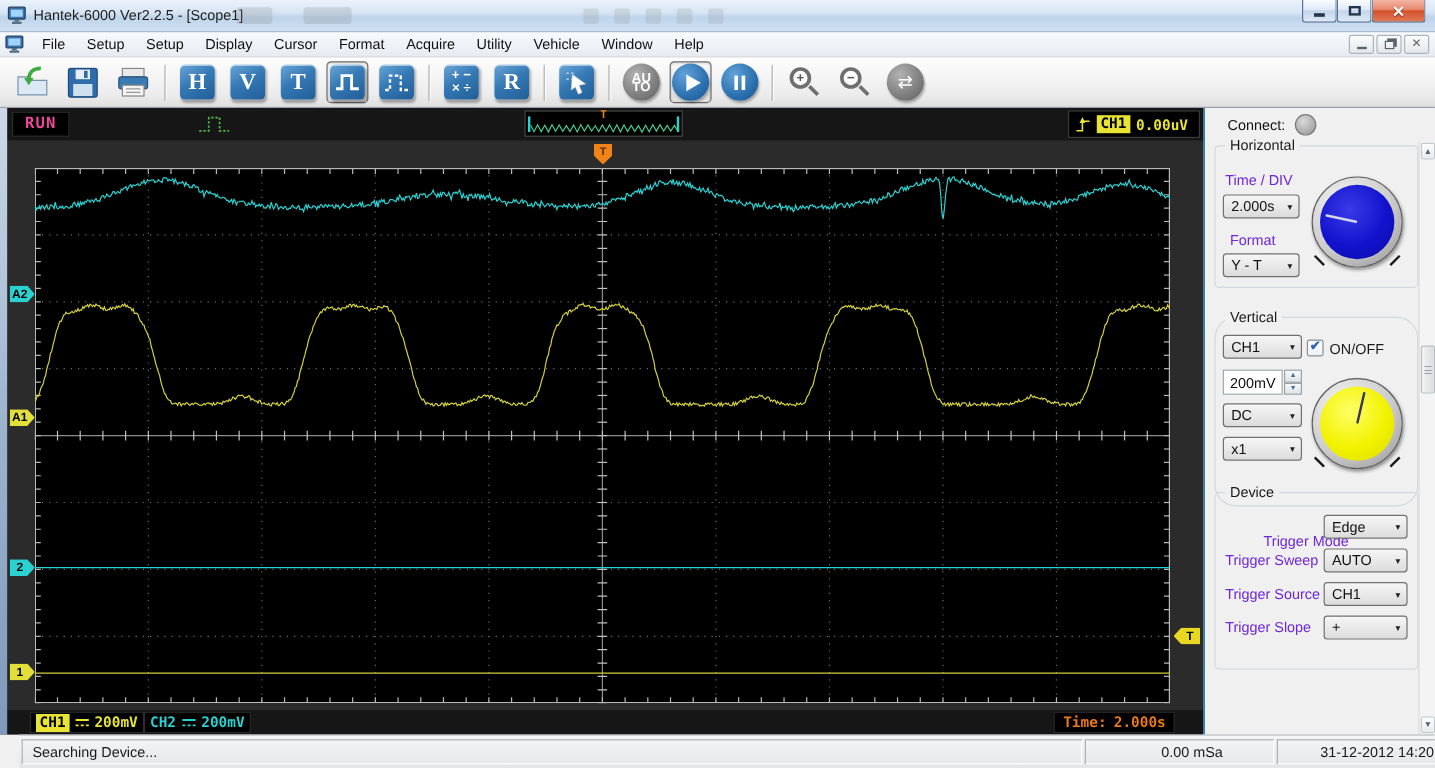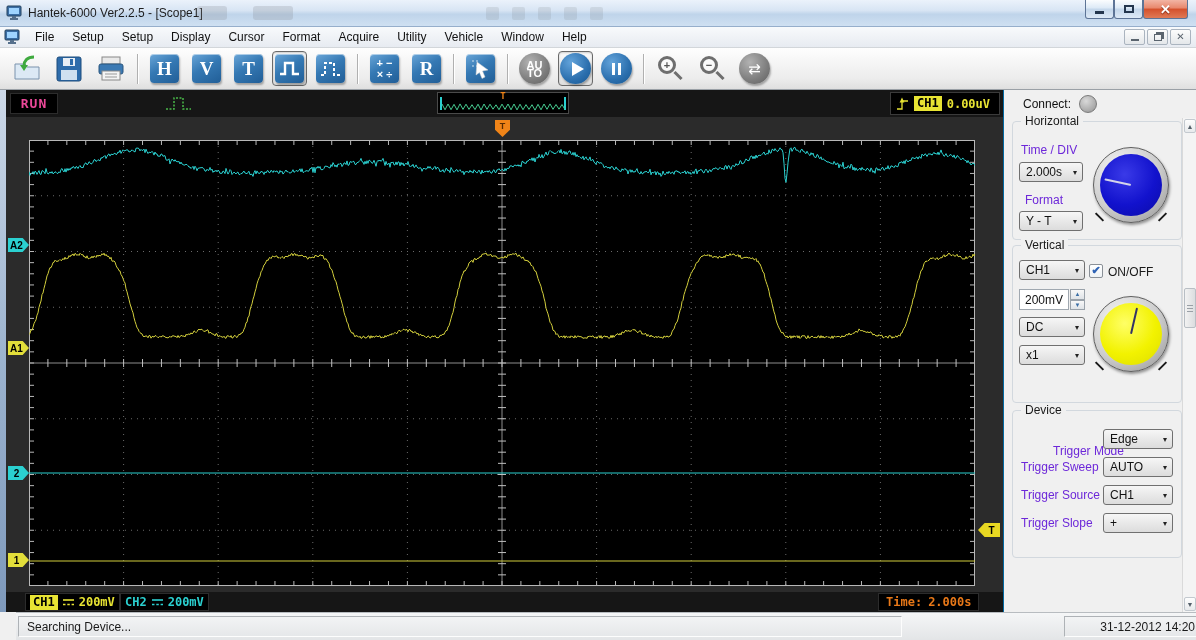--- a/index.html
+++ b/index.html
@@ -103,21 +103,21 @@
   .time-box{left:872px;color:#e87818;gap:6px;padding:0 7px;}
 
   
   .panel{position:absolute;left:1003px;top:0;width:193px;height:522px;background:#f0f0f0;border-left:1px solid #0369a1;}
   .connect-row{position:absolute;left:19px;top:5px;display:flex;align-items:center;gap:8px;}
   .connect-led{width:18px;height:18px;border-radius:50%;border:1px solid #7a7a7a;
     background:radial-gradient(circle at 38% 32%,#d9d9d9,#a8a8a8 70%,#8d8d8d);}
   .groupbox{position:absolute;left:8px;width:170px;border:1px solid #d2d8de;border-radius:4px;}
   .gb-title{position:absolute;top:-8px;left:8px;background:#f0f0f0;padding:0 4px;color:#1a1a1a;}
   #gb-horizontal{top:31px;height:119px;}
-  #gb-vertical{top:155px;height:158px;}
+  #gb-vertical{top:174px;height:158px;border-radius:18px;}
   #gb-trigger{top:320px;height:148px;}
   .gb-label{position:absolute;color:#6d28d9;}
   .combo{position:absolute;display:flex;align-items:center;justify-content:space-between;
     background:linear-gradient(#f6f6f6,#dcdcdc);border:1px solid #707070;border-radius:3px;height:20px;padding:0 5px 0 6px;cursor:default;}
   .combo-arrow{font-size:8px;color:#222;margin-left:4px;}
   .spinner{position:absolute;display:flex;height:21px;}
   .spin-val{width:50px;background:#fff;border:1px solid #a0a8b0;display:flex;align-items:center;padding-left:5px;}
   .spin-btns{width:15px;display:flex;flex-direction:column;margin-left:1px;}
   .spin-btn{flex:1;border:1px solid #9aa2aa;background:linear-gradient(#f8f8f8,#dfe3e7);font-size:6px;
     display:flex;align-items:center;justify-content:center;color:#3a6ea5;}
@@ -796,19 +796,22 @@
           </span>
         <span class="vs-btn vs-down">▼</span>
       </div>
     </div>
   </div>
 
   <div class="statusbar">
     <div class="sb-panel" id="sb-msg">
         <span>Searching Device...</span>
       </div>
+    <div class="sb-panel" id="sb-rate">
+        <span>0.00 mSa</span>
+      </div>
     <div class="sb-panel" id="sb-date">
         <span>31-12-2012 14:20</span>
       </div>
     <span class="grip-dot"></span>
   </div>
 
 </div>
 
 </body></html>

